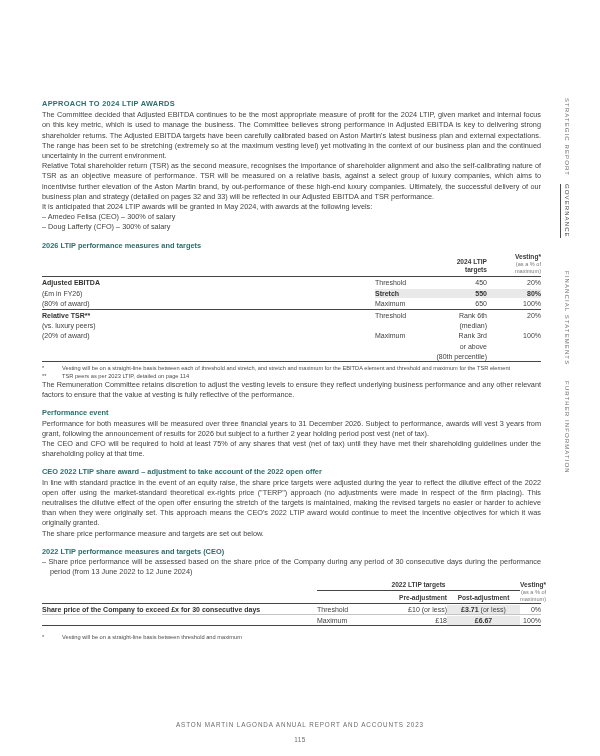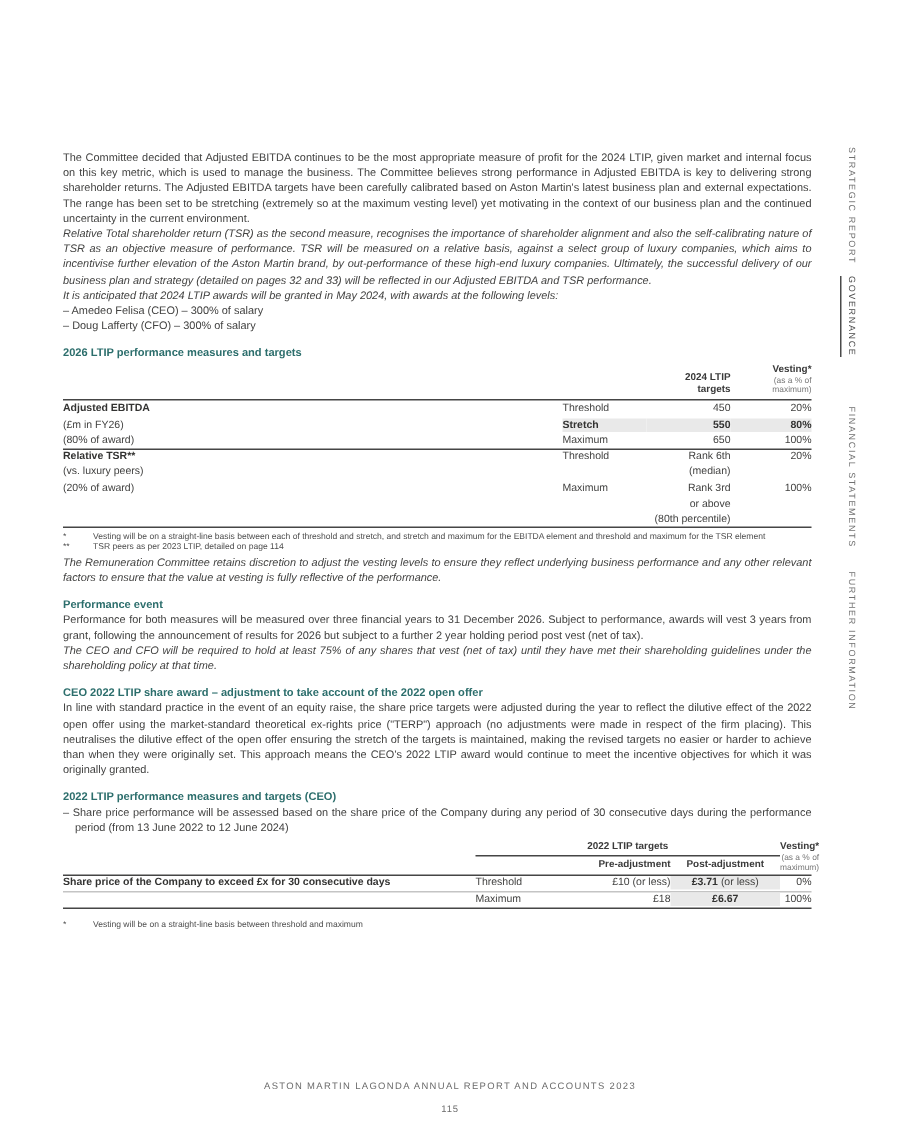--- a/index.html
+++ b/index.html
@@ -4,21 +4,21 @@
 <style>
   * { margin:0; padding:0; box-sizing:border-box; }
   html,body { width:600px; height:756px; }
   body { background:#ffffff; font-family:"Liberation Sans", sans-serif; color:#424241; position:relative; }
   .page { position:absolute; inset:0; background:#fff; overflow:hidden; }
   .content { position:absolute; left:42px; top:99px; width:499px; }
 
   .h-main { color:#2c6e6c; font-weight:bold; font-size:7.4px; letter-spacing:0.3px; line-height:10.2px; }
   .h-teal { color:#2c6e6c; font-weight:bold; font-size:7.4px; line-height:10.2px; margin-top:8px; }
   p.body { font-size:7.3px; line-height:10.2px; text-align:justify; margin-top:0; }
-  .gap { margin-top:8px;font-style:italic; }
+  .gap { margin-top:8px; }
   .bullet-line { font-size:7.3px; line-height:10.2px; }
   .bullet-hang { font-size:7.3px; line-height:10.2px; padding-left:8px; text-indent:-8px; text-align:justify; }
 
   
   .t1 { margin-top:2px; font-size:7px; }
   .g4 { display:grid; grid-template-columns:333px 56px 56px 54px; }
   .t1-head { border-bottom:1px solid #454545; padding-bottom:2px; align-items:end; }
   .th-right { text-align:right; font-weight:bold; font-size:6.6px; line-height:8px; color:#3a3a3a; }
   .th-sub { font-weight:normal; font-size:5.6px; color:#787878; line-height:6.8px; }
   .t1 .row { min-height:10.6px; align-items:center; }
@@ -55,20 +55,21 @@
   .f1 { top:721px; font-size:6.3px; letter-spacing:0.9px; }
   .f2 { top:736px; font-size:6.3px; letter-spacing:0.5px; }
 </style>
 </head>
 <body>
 
 <div class="page">
 
   <main class="content">
 
+    <div class="h-main">APPROACH TO 2024 LTIP AWARDS</div>
     <p class="body" style="margin-top:1px;">The Committee decided that Adjusted EBITDA continues to be the most appropriate measure of profit for the 2024 LTIP, given market and internal focus on this key metric, which is used to manage the business. The Committee believes strong performance in Adjusted EBITDA is key to delivering strong shareholder returns. The Adjusted EBITDA targets have been carefully calibrated based on Aston Martin's latest business plan and external expectations. The range has been set to be stretching (extremely so at the maximum vesting level) yet motivating in the context of our business plan and the continued uncertainty in the current environment.</p>
     <p class="body gap">Relative Total shareholder return (TSR) as the second measure, recognises the importance of shareholder alignment and also the self-calibrating nature of TSR as an objective measure of performance. TSR will be measured on a relative basis, against a select group of luxury companies, which aims to incentivise further elevation of the Aston Martin brand, by out-performance of these high-end luxury companies. Ultimately, the successful delivery of our business plan and strategy (detailed on pages 32 and 33) will be reflected in our Adjusted EBITDA and TSR performance.</p>
     <p class="body gap">It is anticipated that 2024 LTIP awards will be granted in May 2024, with awards at the following levels:</p>
     <div class="bullet-line">– Amedeo Felisa (CEO) – 300% of salary</div>
     <div class="bullet-line">– Doug Lafferty (CFO) – 300% of salary</div>
 
     <div class="h-teal">2026 LTIP performance measures and targets</div>
 
     <div class="t1">
       <div class="g4 t1-head">
@@ -150,20 +151,21 @@
     <p class="body gap">The Remuneration Committee retains discretion to adjust the vesting levels to ensure they reflect underlying business performance and any other relevant factors to ensure that the value at vesting is fully reflective of the performance.</p>
 
     <div class="h-teal">Performance event</div>
     <p class="body">Performance for both measures will be measured over three financial years to 31 December 2026. Subject to performance, awards will vest 3 years from grant, following the announcement of results for 2026 but subject to a further 2 year holding period post vest (net of tax).</p>
 
     <p class="body gap">The CEO and CFO will be required to hold at least 75% of any shares that vest (net of tax) until they have met their shareholding guidelines under the shareholding policy at that time.</p>
 
     <div class="h-teal">CEO 2022 LTIP share award – adjustment to take account of the 2022 open offer</div>
     <p class="body">In line with standard practice in the event of an equity raise, the share price targets were adjusted during the year to reflect the dilutive effect of the 2022 open offer using the market-standard theoretical ex-rights price ("TERP") approach (no adjustments were made in respect of the firm placing). This neutralises the dilutive effect of the open offer ensuring the stretch of the targets is maintained, making the revised targets no easier or harder to achieve than when they were originally set. This approach means the CEO's 2022 LTIP award would continue to meet the incentive objectives for which it was originally granted.</p>
 
+    <p class="body gap">The share price performance measure and targets are set out below.</p>
 
     <div class="h-teal">2022 LTIP performance measures and targets (CEO)</div>
     <div class="bullet-hang">– Share price performance will be assessed based on the share price of the Company during any period of 30 consecutive days during the performance period (from 13 June 2022 to 12 June 2024)</div>
 
     <div class="t2">
       <div class="g5 t2-head">
         <div style="grid-column:1/2;"></div>
         <div class="t2-group">2022 LTIP targets</div>
         <div class="t2-vest">
           <div class="th-right">Vesting*</div>

